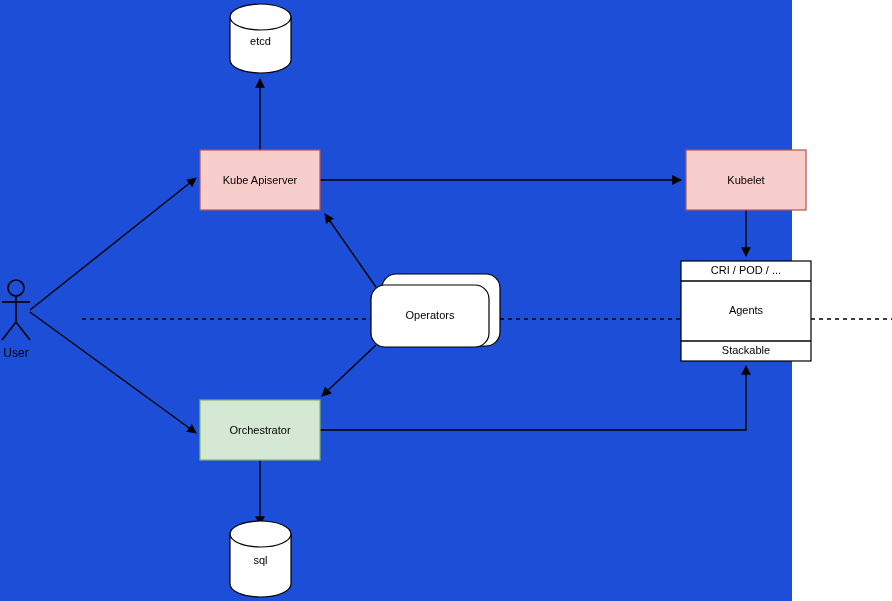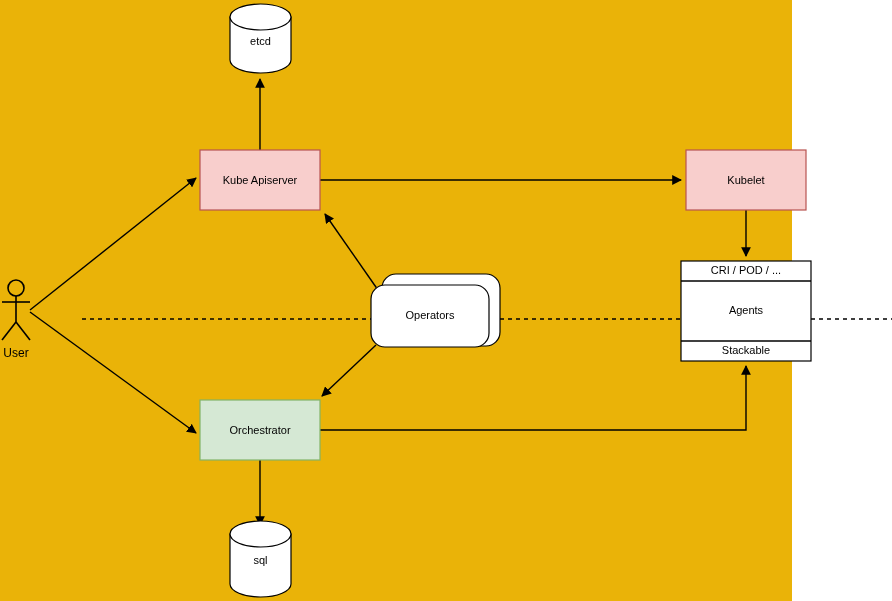--- a/index.html
+++ b/index.html
@@ -10,21 +10,21 @@
   body {
     width: 892px;
     height: 601px;
     font-family: "Liberation Sans", sans-serif;
     overflow: hidden;
   }
   #canvas {
     position: relative;
     width: 792px;
     height: 601px;
-    background: #eab308;
+    background: #1d4ed8;
   }
   #diagram-svg {
     position: absolute;
     left: 0;
     top: 0;
     width: 892px;
     height: 601px;
   }
   .node-label {
     font-family: "Liberation Sans", sans-serif;

